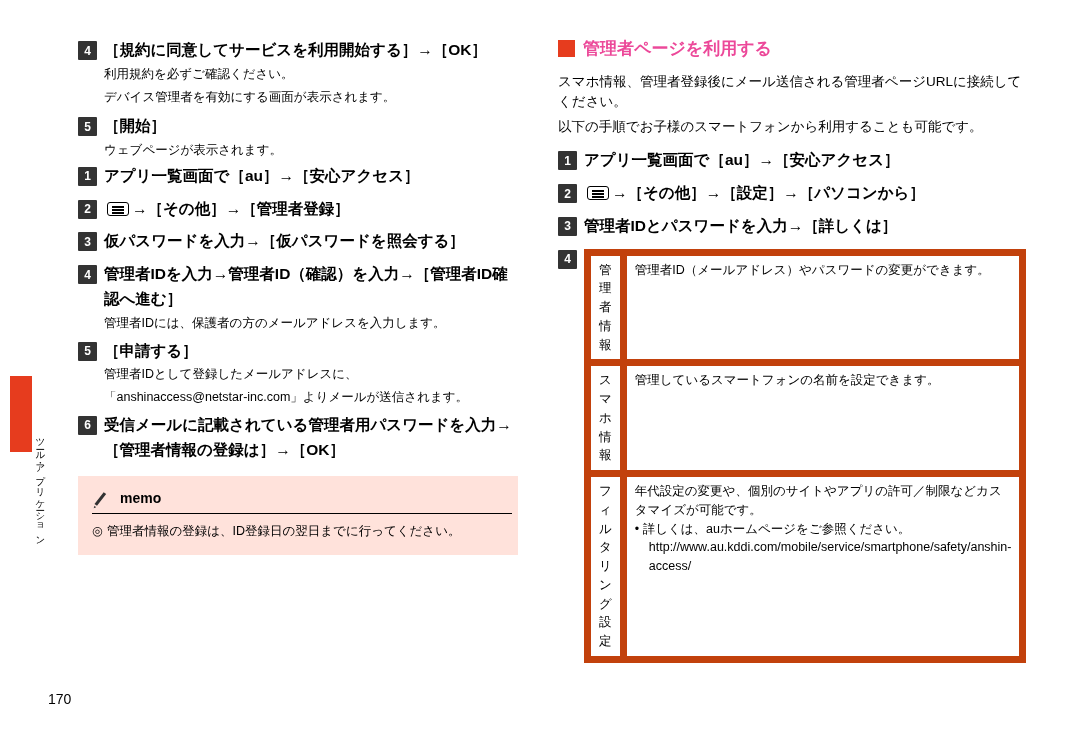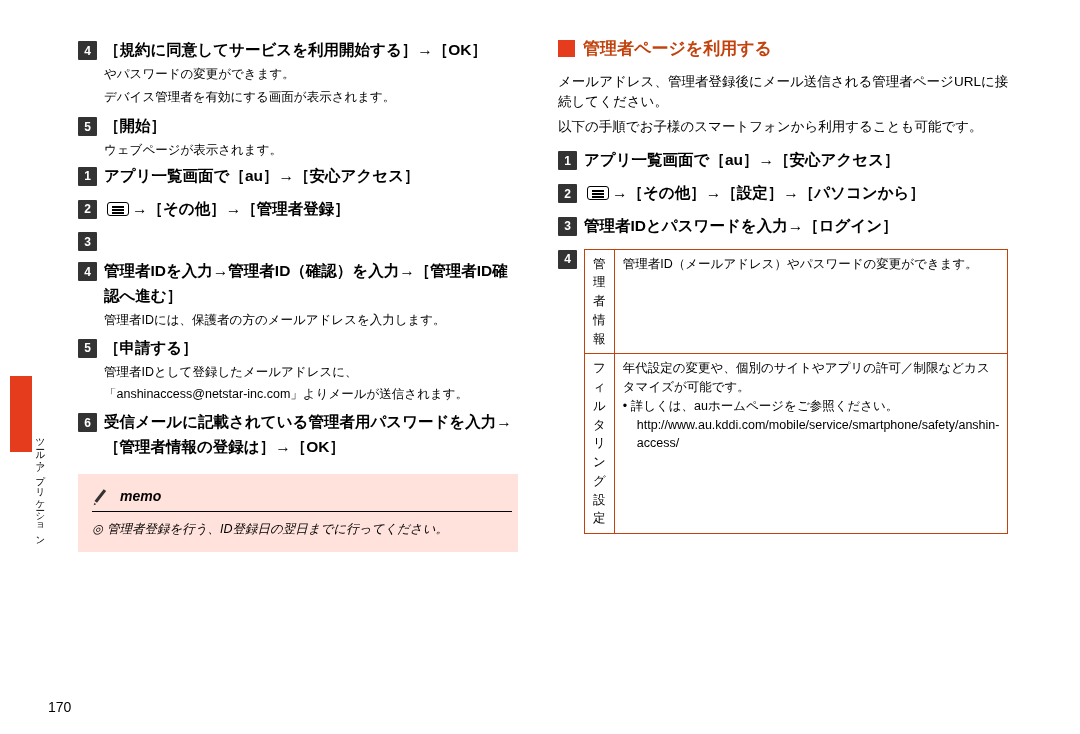--- a/index.html
+++ b/index.html
@@ -12,21 +12,21 @@
   .side-tab {
     position:absolute; left:10px; top:376px; width:22px; height:76px;
     background:#e63c1e;
   }
   .side-label {
     position:absolute; left:33px; top:432px;
     writing-mode:vertical-rl; text-orientation:upright;
     font-size:9.5px; letter-spacing:1px;
   }
   .page-no {
-    position:absolute; left:48px; bottom:16px; font-size:14px;
+    position:absolute; left:48px; bottom:24px; font-size:14px;
   }
   .cols {
     position:absolute; left:78px; top:36px; right:40px;
     display:flex; gap:40px;
   }
   .col { flex:0 0 440px; }
   .step { display:flex; margin-top:2px; margin-bottom:2px; }
   .step-badge {
     flex:0 0 19px; width:19px; height:19px; background:#333; color:#fff;
     font-weight:bold; font-size:12px; display:flex; align-items:center; justify-content:center;
@@ -39,36 +39,36 @@
   }
   .step-title .glyph::after{
     content:""; position:absolute; left:4px; right:4px; top:3px; height:2px; background:#000;
     box-shadow:0 3px 0 #000, 0 6px 0 #000;
   }
   .step-note { font-size:12.5px; margin-left:26px; line-height:1.5; margin-top:1px; margin-bottom:4px;}
   .sec-head { display:flex; align-items:center; margin:18px 0 10px 0; }
   .sec-sq {
     width:17px; height:17px; background:#e63c1e; margin-right:8px; flex:0 0 17px;
   }
-  .sec-title { font-weight:bold; font-size:17px; color:#c2410c; }
+  .sec-title { font-weight:bold; font-size:17px; color:#ec4899; }
   .memo-box {
-    background:#ffe2db; padding:12px 6px 14px 14px; margin-top:14px; margin-left:0;font-style:italic;
+    background:#ffe2db; padding:12px 6px 14px 14px; margin-top:14px; margin-left:0;
   }
   .memo-head {
     display:flex; align-items:center; border-bottom:1px solid #000; padding-bottom:4px; margin-bottom:8px;
   }
   .memo-icon { flex:0 0 auto; margin-right:8px }
   .memo-label { font-weight:bold; font-size:14px; }
   .memo-body { font-size:12.5px; display:flex; }
   .memo-mark { flex:0 0 auto; margin-right:4px; }
   table.info-tbl {
     border-collapse:collapse; width:100%; font-size:12.5px; margin-left:26px;
   }
   table.info-tbl td {
-    border:1px solid #c2410c; padding:5px 8px; vertical-align:top; line-height:1.5;
+    border:7px solid #c2410c; padding:5px 8px; vertical-align:top; line-height:1.5;
   }
   table.info-tbl td.lbl { width:32%; }
   .tbl-wrap { display:flex; }
   .tbl-badge { flex:0 0 19px; width:19px; height:19px; background:#333; color:#fff;
     font-weight:bold; font-size:12px; display:flex; align-items:center; justify-content:center;
     border-radius:1px; margin-top:1px; margin-right:7px;}
   .para { font-size:13.5px; line-height:1.55; margin-bottom:4px; }
 </style>
 </head>
 <body>
@@ -78,21 +78,21 @@
 <div class="page-no">170</div>
 
 <div class="cols">
 
   <div class="col">
 
     <div class="step">
       <div class="step-badge">4</div>
       <div class="step-title">［規約に同意してサービスを利用開始する］→［OK］</div>
     </div>
-    <div class="step-note">やパスワードの変更ができます。</div>
+    <div class="step-note">利用規約を必ずご確認ください。</div>
     <div class="step-note">デバイス管理者を有効にする画面が表示されます。</div>
 
     <div class="step" style="margin-top:8px">
       <div class="step-badge">5</div>
       <div class="step-title">［開始］</div>
     </div>
     <div class="step-note">ウェブページが表示されます。</div>
 
 
     <div class="step">
@@ -100,20 +100,21 @@
       <div class="step-title">アプリ一覧画面で［au］→［安心アクセス］</div>
     </div>
     <div class="step" style="margin-top:8px">
       <div class="step-badge">2</div>
       <div class="step-title">
         <span class="glyph"></span><span>→［その他］→［管理者登録］</span>
       </div>
     </div>
     <div class="step" style="margin-top:8px">
       <div class="step-badge">3</div>
+      <div class="step-title">仮パスワードを入力→［仮パスワードを照会する］</div>
     </div>
     <div class="step" style="margin-top:8px">
       <div class="step-badge">4</div>
       <div class="step-title">管理者IDを入力→管理者ID（確認）を入力→［管理者ID確認へ進む］</div>
     </div>
     <div class="step-note">管理者IDには、保護者の方のメールアドレスを入力します。</div>
 
     <div class="step" style="margin-top:6px">
       <div class="step-badge">5</div>
       <div class="step-title">［申請する］</div>
@@ -128,55 +129,59 @@
 
     <div class="memo-box">
       <div class="memo-head">
         <svg class="memo-icon" width="20" height="20" viewBox="0 0 24 24">
           <path d="M3 18l3 2 11-14-3-2L3 18zm0 2l-1 3 3-1-2-2z" fill="#333"></path>
         </svg>
         <span class="memo-label">memo</span>
       </div>
       <div class="memo-body">
         <span class="memo-mark">◎</span>
-        <span>管理者登録を行う、ID登録日の翌日までに行ってください。</span>
+        <span>管理者情報の登録は、ID登録日の翌日までに行ってください。</span>
       </div>
     </div>
   </div>
 
   <div class="col">
     <div class="sec-head" style="margin-top:0">
       <div class="sec-sq"></div>
       <div class="sec-title">管理者ページを利用する</div>
     </div>
-    <div class="para">メールアドレス、管理者登録後にメール送信される管理者ページURLに接続してください。</div>
+    <div class="para">スマホ情報、管理者登録後にメール送信される管理者ページURLに接続してください。</div>
     <div class="para">以下の手順でお子様のスマートフォンから利用することも可能です。</div>
 
     <div class="step" style="margin-top:10px">
       <div class="step-badge">1</div>
       <div class="step-title">アプリ一覧画面で［au］→［安心アクセス］</div>
     </div>
     <div class="step" style="margin-top:8px">
       <div class="step-badge">2</div>
       <div class="step-title">
         <span class="glyph"></span><span>→［その他］→［設定］→［パソコンから］</span>
       </div>
     </div>
     <div class="step" style="margin-top:8px">
       <div class="step-badge">3</div>
-      <div class="step-title">管理者IDとパスワードを入力→［ログイン］</div>
+      <div class="step-title">管理者IDとパスワードを入力→［詳しくは］</div>
     </div>
 
     <div class="tbl-wrap" style="margin-top:10px">
       <div class="tbl-badge">4</div>
       <table class="info-tbl" style="margin-left:0">
         <tbody>
             <tr>
           <td class="lbl">管理者情報</td>
           <td>管理者ID（メールアドレス）やパスワードの変更ができます。</td>
+        </tr>
+        <tr>
+          <td class="lbl">スマホ情報</td>
+          <td>管理しているスマートフォンの名前を設定できます。</td>
         </tr>
         <tr>
           <td class="lbl">フィルタリング設定</td>
           <td>
             <div>年代設定の変更や、個別のサイトやアプリの許可／制限などカスタマイズが可能です。</div>
             <div>• 詳しくは、auホームページをご参照ください。</div>
             <div style="padding-left:14px">http://www.au.kddi.com/mobile/service/smartphone/safety/anshin-access/</div>
           </td>
         </tr>
       </tbody>

